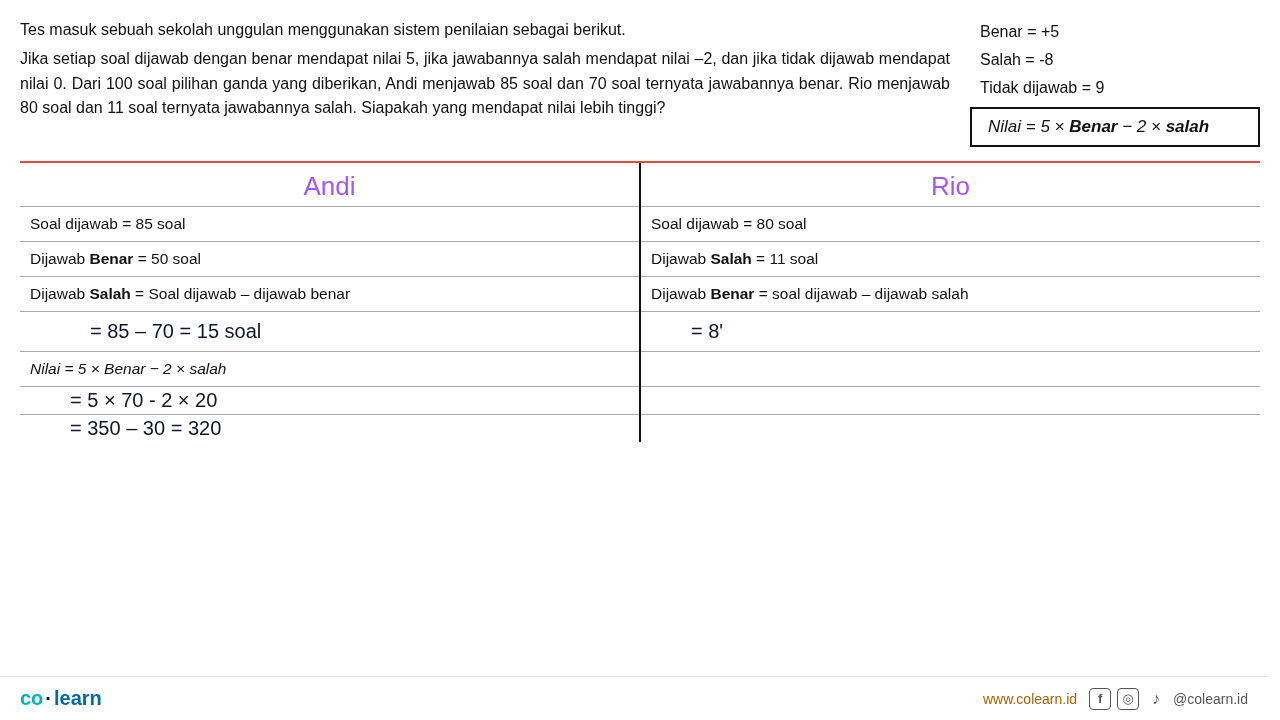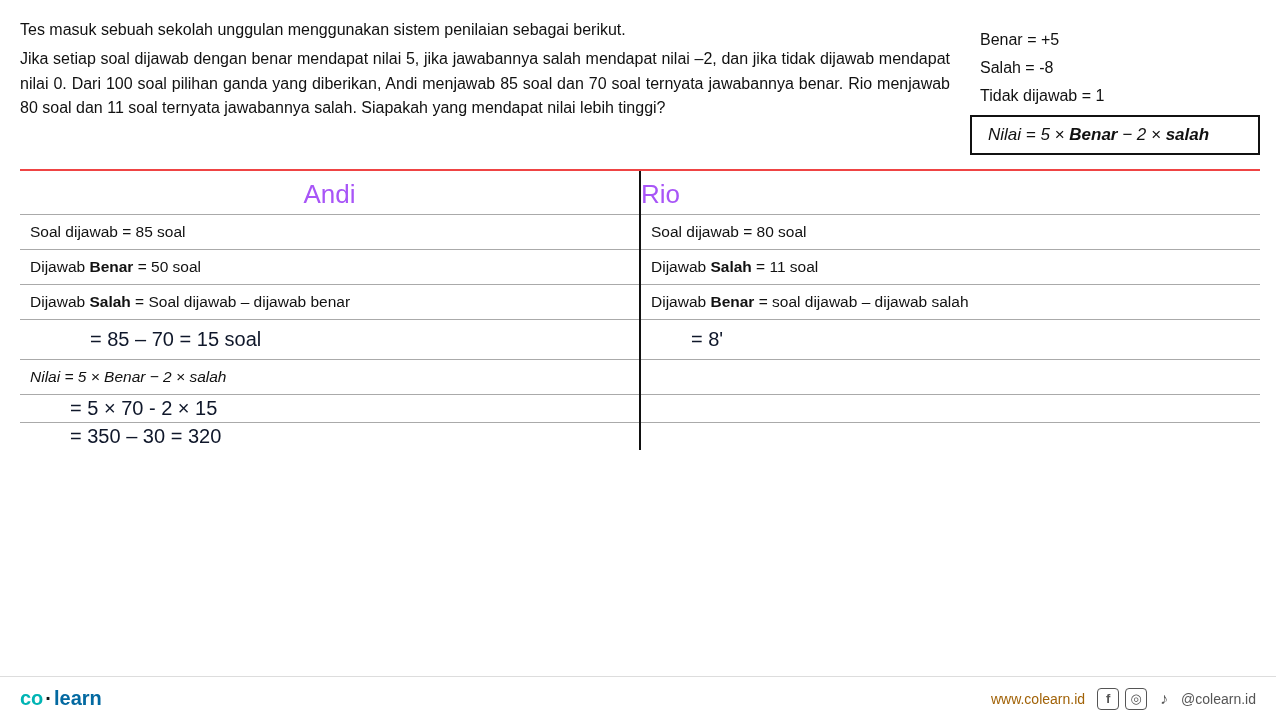--- a/index.html
+++ b/index.html
@@ -27,21 +27,20 @@
     .problem-text {
       flex: 1;
       font-size: 16px;
       line-height: 1.55;
       text-align: justify;
     }
     .scoring-box {
       width: 290px;
       flex-shrink: 0;
       padding-top: 5px;
-      margin-top: 8px;
     }
     .scoring-box .score-line {
       font-size: 16px;
       margin-bottom: 10px;
       padding-left: 10px;
     }
     .formula-box {
       border: 2px solid #111;
       padding: 8px 16px;
       font-style: italic;
@@ -59,21 +58,21 @@
       flex: 1;
       text-align: center;
       font-size: 26px;
       color: #a855f7;
       font-family: 'Comic Sans MS', cursive, sans-serif;
       padding: 8px 0 4px 0;
       border-right: 2px solid #111;
     }
     .name-rio {
       flex: 1;
-      text-align: left;
+      text-align: center;
       font-size: 26px;
       color: #a855f7;
       font-family: 'Comic Sans MS', cursive, sans-serif;
       padding: 8px 0 4px 0;
     }
     .data-table {
       width: 100%;
       border-collapse: collapse;
       font-size: 15.5px;
     }
@@ -99,21 +98,21 @@
       font-style: italic;
       font-size: 15.5px;
     }
     .calc-row td {
       padding: 2px 10px;
     }
     .footer {
       position: absolute;
       bottom: 0;
       left: 0;
-      right: 4px;
+      right: 12px;
       display: flex;
       align-items: center;
       justify-content: space-between;
       padding: 10px 20px;
       border-top: 1px solid #ddd;
       background: #fff;
     }
     .colearn-logo {
       font-size: 18px;
       color: #00b4b4;
@@ -161,21 +160,21 @@
 <div class="main-container">
 
   <div class="top-section">
     <div class="problem-text">
       <p style="margin-bottom:4px;">Tes masuk sebuah sekolah unggulan menggunakan sistem penilaian sebagai berikut.</p>
       <p>Jika setiap soal dijawab dengan benar mendapat nilai 5, jika jawabannya salah mendapat nilai –2, dan jika tidak dijawab mendapat nilai 0. Dari 100 soal pilihan ganda yang diberikan, Andi menjawab 85 soal dan 70 soal ternyata jawabannya benar. Rio menjawab 80 soal dan 11 soal ternyata jawabannya salah. Siapakah yang mendapat nilai lebih tinggi?</p>
     </div>
     <div class="scoring-box">
       <div class="score-line">Benar = +5</div>
       <div class="score-line">Salah = -8</div>
-      <div class="score-line">Tidak dijawab = 1</div>
+      <div class="score-line">Tidak dijawab = 9</div>
       <div class="formula-box">
         <em>Nilai = 5 × <strong>Benar</strong> − 2 × <strong>salah</strong></em>
       </div>
     </div>
   </div>
 
   <div class="names-row">
     <div class="name-andi">Andi</div>
     <div class="name-rio">Rio</div>
   </div>
@@ -217,21 +216,21 @@
 
     <tr>
       <td class="col-left" colspan="1">
         <span class="italic-formula"><em>Nilai = 5 × Benar − 2 × salah</em></span>
       </td>
       <td class="col-right"></td>
     </tr>
 
     <tr class="calc-row">
       <td class="col-left">
-        <span class="handwritten" style="padding-left:40px; display:inline-block;">= 5 × 70 - 2 × 15</span>
+        <span class="handwritten" style="padding-left:40px; display:inline-block;">= 5 × 70 - 2 × 20</span>
       </td>
       <td class="col-right"></td>
     </tr>
     <tr class="calc-row">
       <td class="col-left">
         <span class="handwritten" style="padding-left:40px; display:inline-block;">= 350 – 30  = 320</span>
       </td>
       <td class="col-right"></td>
     </tr>
   </tbody>

